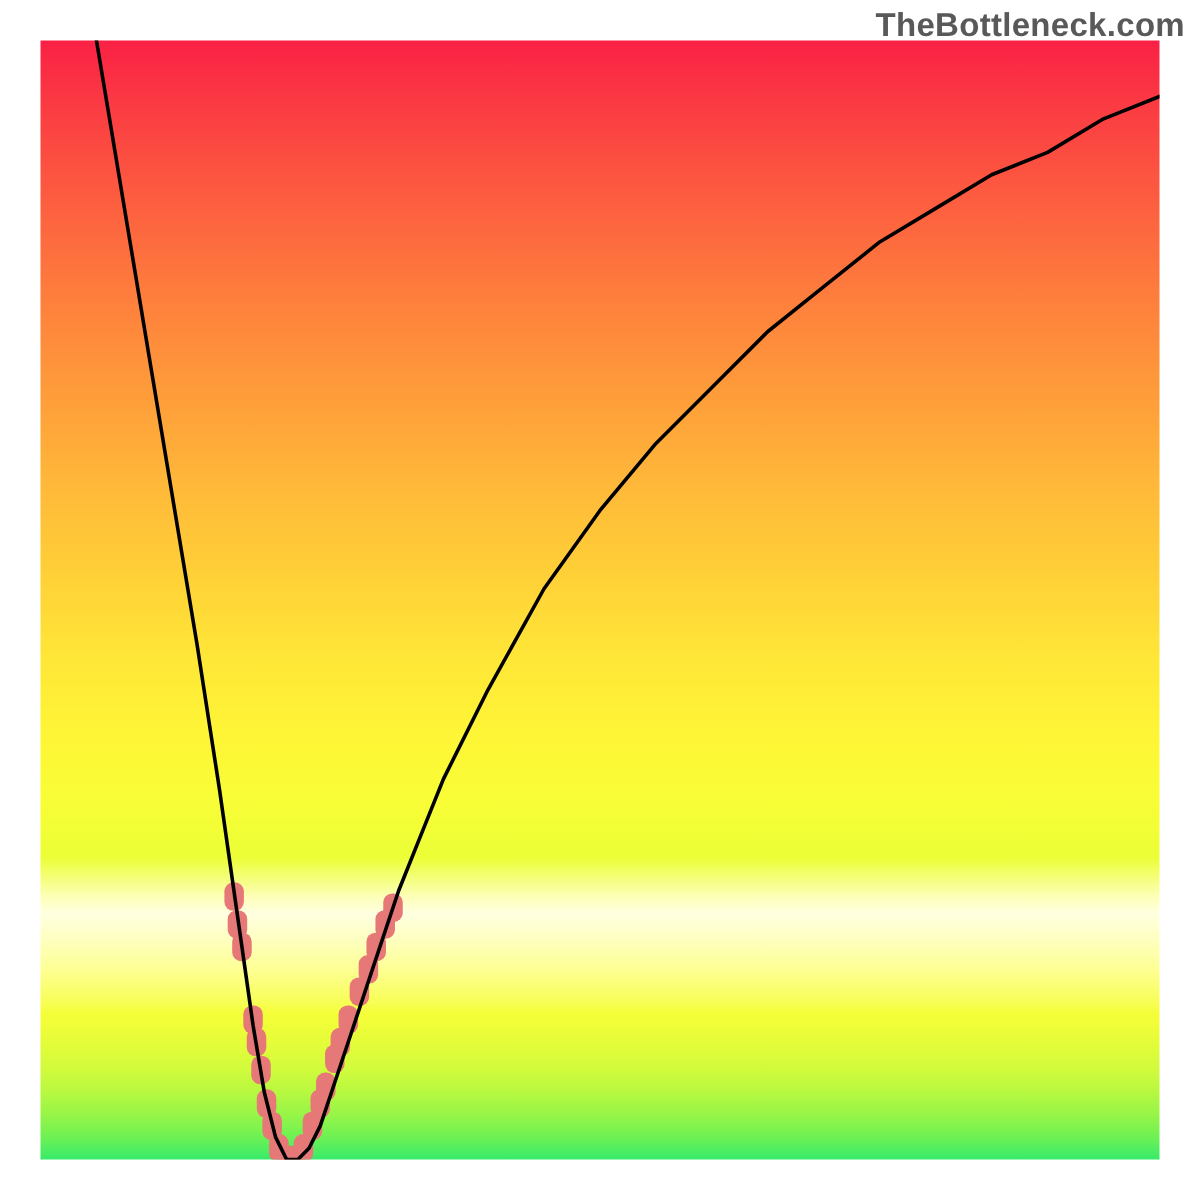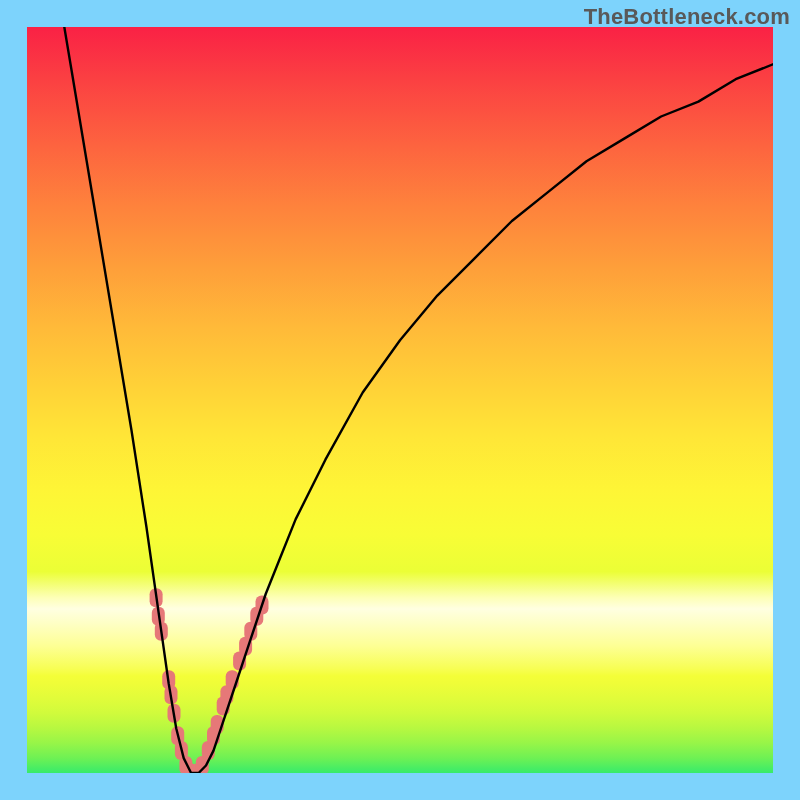--- a/index.html
+++ b/index.html
@@ -9,21 +9,21 @@
     height: 800px;
     background: #000;
     overflow: hidden;
   }
   .frame {
     position: absolute;
     left: 0;
     top: 0;
     width: 800px;
     height: 800px;
-    background: #7dd3fc;
+    background: #ffffff;
   }
   .plot-area {
     position: absolute;
     left: 27px;
     top: 27px;
     width: 746px;
     height: 746px;
     
     background: linear-gradient(to bottom,
       rgb(250, 33, 69) 0%,

